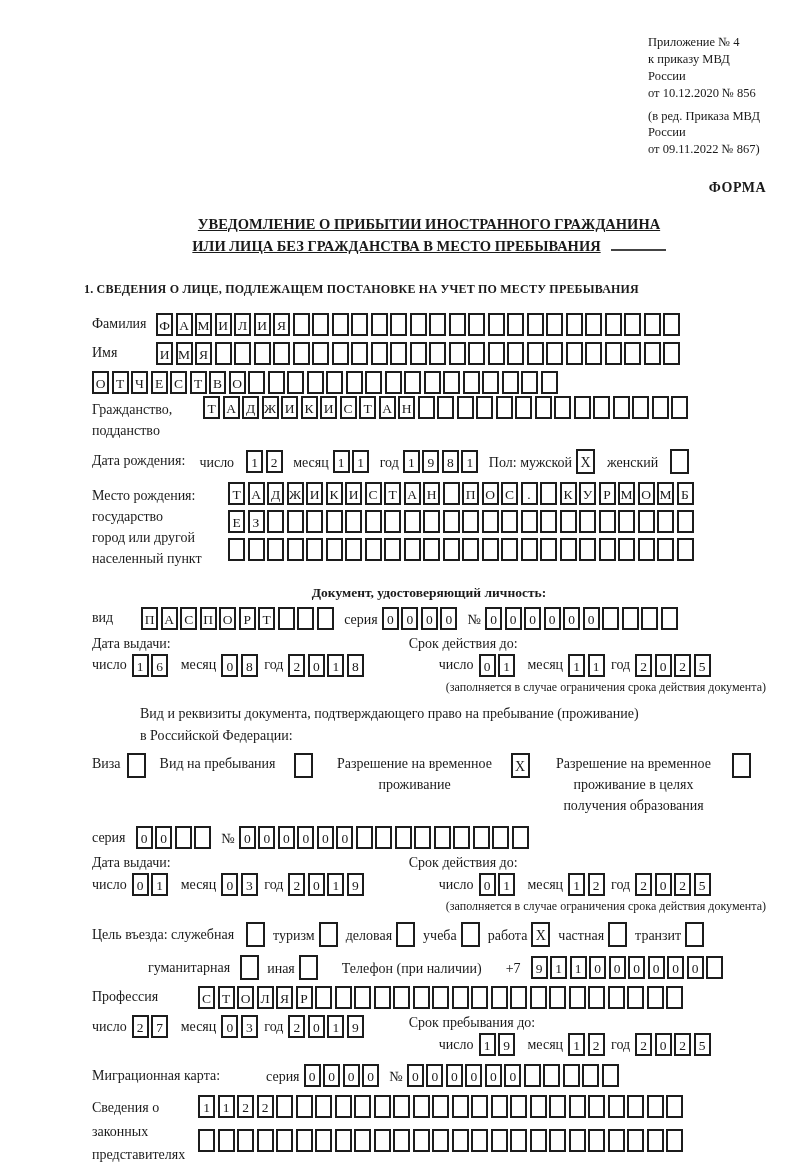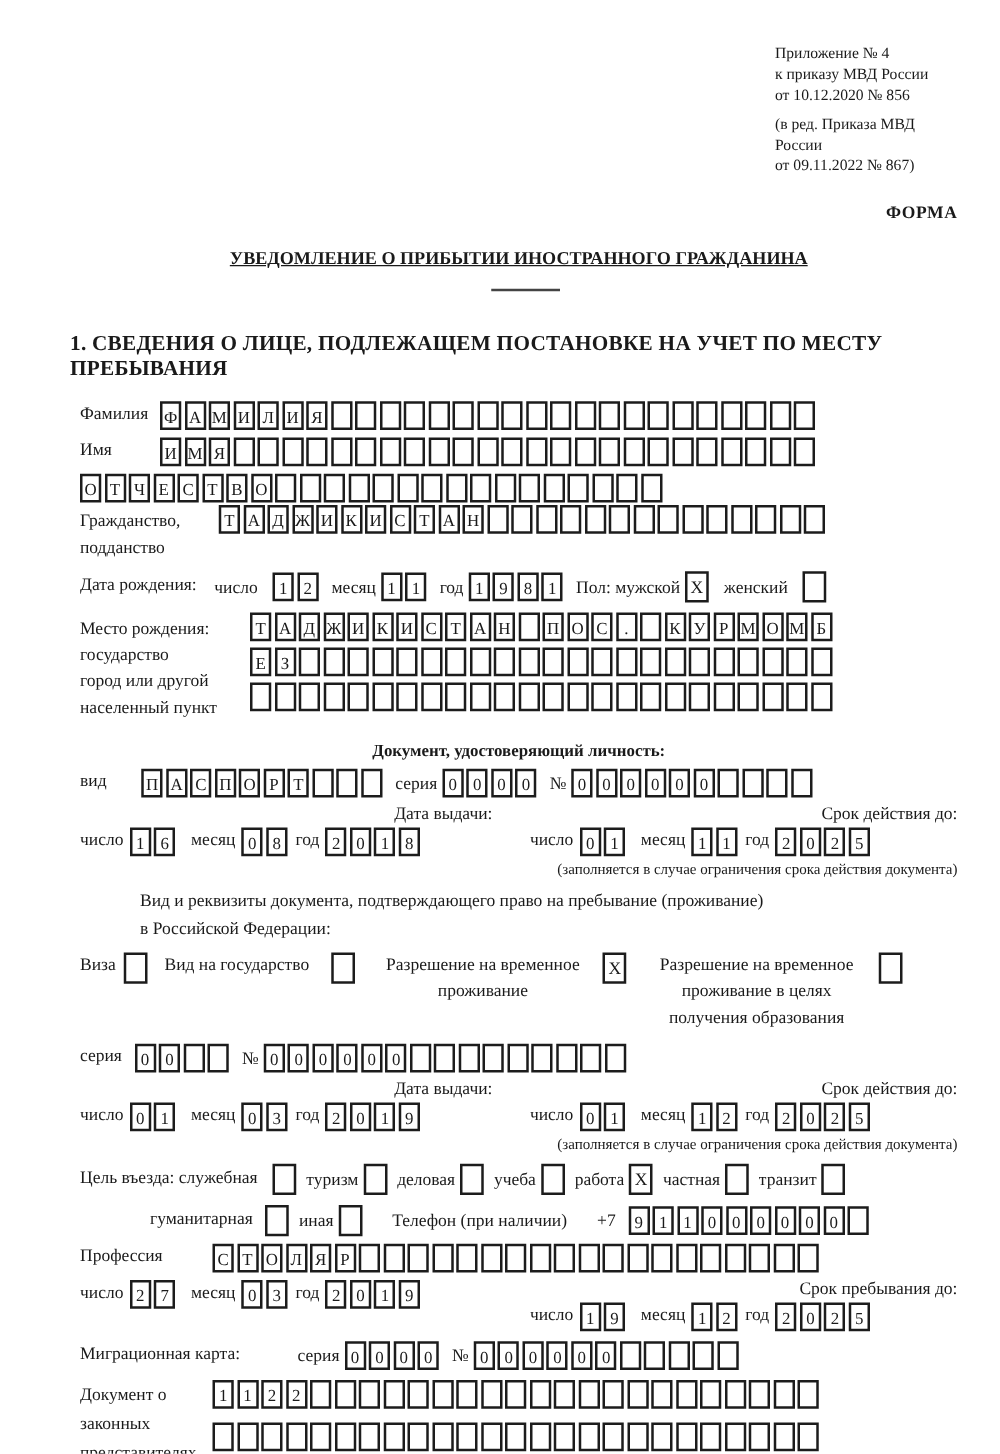--- a/index.html
+++ b/index.html
@@ -2,31 +2,31 @@
 <html><head>
 <meta charset="utf-8">
 <style>
   * { margin:0; padding:0; box-sizing:border-box; }
   html,body { background:#ffffff; }
   body {
     width:800px; height:1163px; overflow:hidden;
     font-family:"Liberation Serif","DejaVu Serif",serif;
     font-size:14px; color:#1a1a1a;
   }
-  .page { width:800px; height:1163px; padding:34px 34px 10px 64px; position:relative; }
+  .page { width:800px; height:1163px; padding:34px 34px 10px 92px; position:relative; }
 
   
   .hdr-block { margin-left:556px; line-height:1.35; font-size:12.5px; }
   .hdr-block .gap { height:6px; }
   .forma { text-align:right; font-weight:bold; font-size:14px; margin-top:22px; letter-spacing:.5px; }
 
   
   .title { text-align:center; font-weight:bold; font-size:14.5px; margin-top:18px; line-height:1.5;text-decoration:underline; }
   .title .blank { display:inline-block; width:55px; border-bottom:2px solid #444; height:14px; margin-left:10px; }
-  .sec-head { font-weight:bold; font-size:17px; margin-top:24px; margin-left:-8px; letter-spacing:.2px; }
+  .sec-head { font-weight:bold; font-size:12px; margin-top:24px; margin-left:-8px; letter-spacing:.2px; }
 
   
   .cells { display:inline-flex; flex-wrap:nowrap; vertical-align:middle; }
   .cell {
     display:inline-block; width:17px; height:23px; border:2px solid #1c1c1c;
     margin-right:2.5px; text-align:center; line-height:21px; font-size:13.5px; background:#fff;
   }
   .checkbox {
     display:inline-block; width:19px; height:25px; border:2px solid #1c1c1c;
     text-align:center; line-height:23px; font-size:14px; background:#fff; vertical-align:middle;
@@ -43,21 +43,21 @@
   .w-label-106 { width:106px; }
 
   .stackrows .cells { margin-bottom:5px; }
   .multiline-label { line-height:1.5; }
 
   .center-bold { text-align:center; font-weight:bold; font-size:13.5px; margin-top:16px; }
 
   .two-col { display:flex; margin-top:6px; }
   .col-l { width:47%; }
   .col-r { width:53%; }
-  .col-head { text-align:right; margin-bottom:2px; }
+  .col-head { text-align:left; margin-bottom:2px; }
   .dategroup { display:flex; align-items:center; }
   .dategroup .dg-lbl { padding-right:5px; }
   .note { font-size:12px; text-align:right; margin-top:3px; }
 
   .plain { line-height:1.6; margin-top:8px;margin-left:48px; }
 
   .chk-row { display:flex; align-items:flex-start; margin-top:6px; }
   .chk-row .cb-lbl { padding-top:3px; }
   .chk-row .checkbox { margin:0 6px; }
   .rvp-label { width:172px; text-align:center; line-height:1.5; }
@@ -74,21 +74,21 @@
     <div>от 10.12.2020 № 856</div>
     <div class="gap"></div>
     <div>(в ред. Приказа МВД России</div>
     <div>от 09.11.2022 № 867)</div>
   </div>
   <div class="forma">ФОРМА</div>
 
   <div class="title">
     <div>УВЕДОМЛЕНИЕ О ПРИБЫТИИ ИНОСТРАННОГО ГРАЖДАНИНА</div>
     <div>
-      <span class="blank"></span>
+      <span>ИЛИ ЛИЦА БЕЗ ГРАЖДАНСТВА В МЕСТО ПРЕБЫВАНИЯ</span><span class="blank"></span>
     </div>
   </div>
 
   <div class="sec-head">1. СВЕДЕНИЯ О ЛИЦЕ, ПОДЛЕЖАЩЕМ ПОСТАНОВКЕ НА УЧЕТ ПО МЕСТУ ПРЕБЫВАНИЯ</div>
 
   <div class="row" style="margin-top:16px;">
     <span class="lab w-label-64">Фамилия</span>
     <span class="cells">
         <span class="cell">Ф</span>
         <span class="cell">А</span>
@@ -417,21 +417,21 @@
   </div>
 
   <div class="plain">
     <div>Вид и реквизиты документа, подтверждающего право на пребывание (проживание)</div>
     <div>в Российской Федерации:</div>
   </div>
 
   <div class="chk-row">
     <span class="cb-lbl">Виза</span>
     <span class="checkbox" style="margin-right:14px;"></span>
-    <span class="cb-lbl">Вид на государство</span>
+    <span class="cb-lbl">Вид на пребывания</span>
     <span class="checkbox" style="margin:0 16px 0 18px;"></span>
     <span class="rvp-label">Разрешение на временное проживание</span>
     <span class="checkbox" style="margin:0 14px 0 10px;">X</span>
     <span class="rvp-label wide">Разрешение на временное проживание в целях получения образования</span>
     <span class="checkbox" style="margin-left:8px;"></span>
   </div>
 
   <div class="row" style="margin-top:10px; align-items:center;">
     <span>серия</span>
     <span class="cells" style="margin-left:10px;">
@@ -643,21 +643,21 @@
         <span class="cell"></span>
         <span class="cell"></span>
         <span class="cell"></span>
         <span class="cell"></span>
         <span class="cell"></span>
       </span>
   </div>
 
   <div class="row" style="margin-top:6px;">
     <span class="lab w-label-106 multiline-label" style="line-height:1.65;">
-      <span>Документ о</span><br>
+      <span>Сведения о</span><br>
       <span>законных</span><br>
       <span>представителях</span><br>
       <br>
       <br>
       
     </span>
     <span class="stackrows" style="padding-top:2px;">
       <span class="cells">
           <span class="cell">1</span>
           <span class="cell">1</span>

